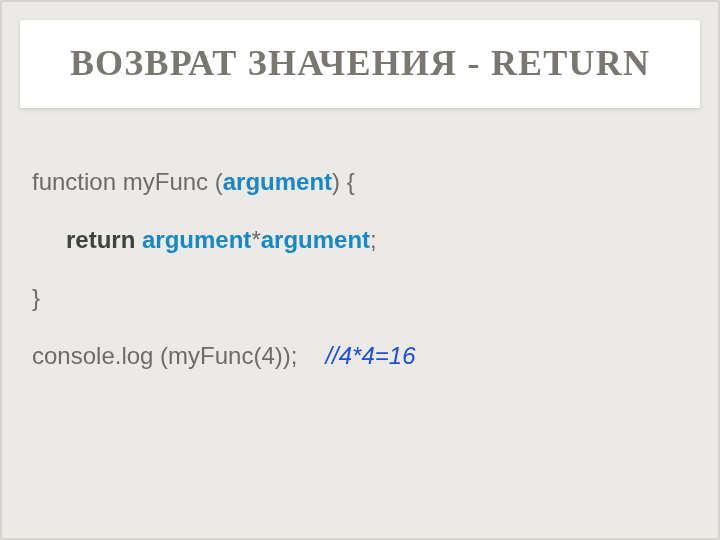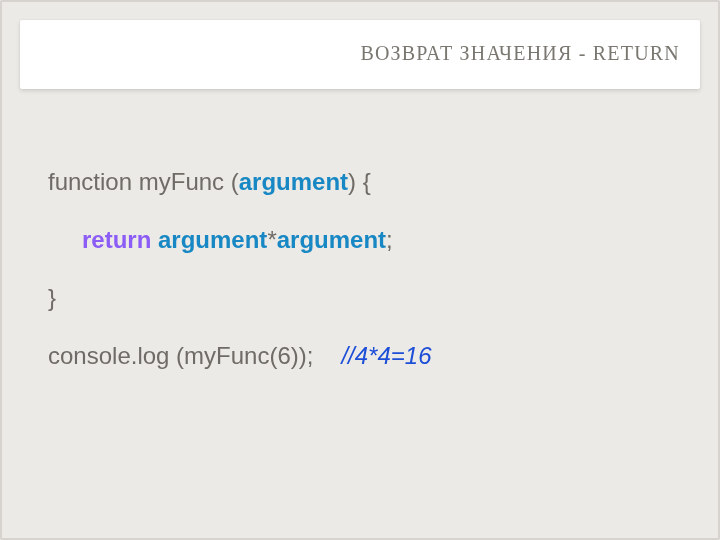--- a/index.html
+++ b/index.html
@@ -24,46 +24,46 @@
     position: absolute;
     top: 18px;
     left: 18px;
     right: 18px;
     background: #ffffff;
     padding: 22px 20px 24px 20px;
     border-radius: 2px;
     box-shadow: 0 2px 4px rgba(0,0,0,0.12), 0 0 0 1px rgba(0,0,0,0.02);
   }
   .title-text {
-    font-size: 20px;
+    font-size: 36px;
     letter-spacing: 1.2px;
-    text-align: right;
+    text-align: center;
     color: #7a7670;
     font-family: "Times New Roman", Georgia, serif;
-    font-weight: 400;
+    font-weight: 700;
   }
   .content {
     position: absolute;
     top: 165px;
-    left: 46px;
+    left: 30px;
     right: 30px;
     font-size: 24px;
     color: #6f6b66;
     line-height: 1.25;
   }
   .code-line {
     margin-bottom: 28px;
     white-space: pre;
   }
   .indent {
     display: inline-block;
     width: 34px;
   }
   .blue   { color: #1888c4; font-weight: bold; }
-  .red    { color: #8b5cf6; font-weight: bold; }
+  .red    { color: #404040; font-weight: bold; }
   .star   { color: #6f6b66; }
   .gray   { color: #6f6b66; }
   .comment{ color: #1d4ed8; font-style: italic; }
   .gap    { display:inline-block; width: 28px; }
 </style>
 </head>
 <body>
 
 <div class="slide">
 
@@ -72,17 +72,17 @@
   </div>
 
   <div class="content">
 
     <div class="code-line"><span class="gray">function myFunc (</span><span class="blue">argument</span><span class="gray">) {</span></div>
 
     <div class="code-line"><span class="indent"></span><span class="red">return</span> <span class="blue">argument</span><span class="star">*</span><span class="blue">argument</span><span class="gray">;</span></div>
 
     <div class="code-line"><span class="gray">}</span></div>
 
-    <div class="code-line"><span class="gray">console.log (myFunc(6));</span><span class="gap"></span><span class="comment">//4*4=16</span></div>
+    <div class="code-line"><span class="gray">console.log (myFunc(4));</span><span class="gap"></span><span class="comment">//4*4=16</span></div>
 
   </div>
 
 </div>
 
 </body></html>

